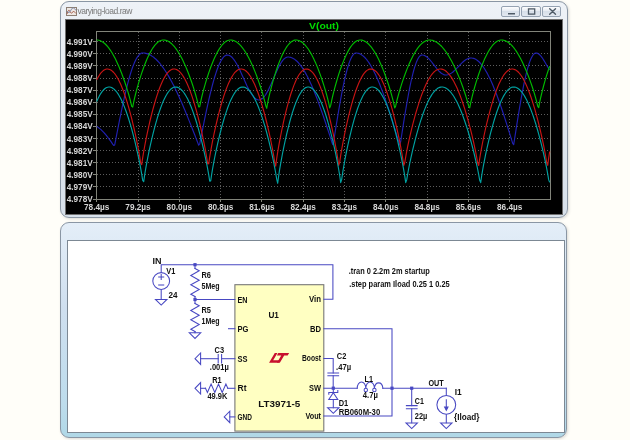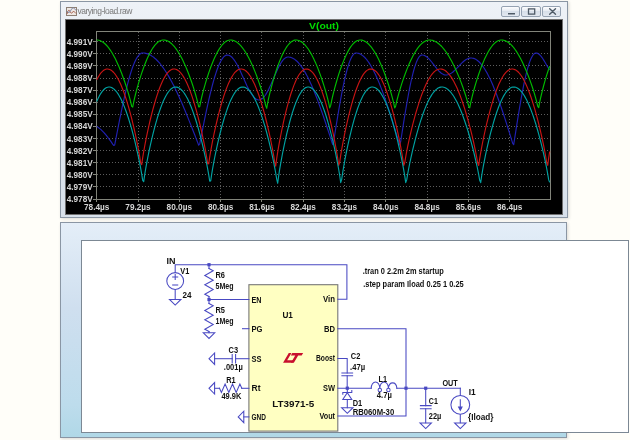--- a/index.html
+++ b/index.html
@@ -1,32 +1,32 @@
 <!DOCTYPE html>
 <html><head><meta charset="utf-8"><style>
 * { margin:0; padding:0; box-sizing:border-box; }
 body { width:630px; height:440px; background:#fffef9; position:relative; overflow:hidden;
        font-family:"Liberation Sans", sans-serif; }
-.win { position:absolute; border:1px solid #8a96a4; border-radius:0; }
+.win { position:absolute; border:1px solid #8a96a4; border-radius:9px; }
 .cap { position:absolute; left:0; right:0; top:0; height:17px; }
 .cap .ttl { position:absolute; top:4px; font-size:8.5px; letter-spacing:-0.5px; }
 .cap .ico { position:absolute; }
 .btns { position:absolute; display:flex; gap:1px; }
 .cb { width:19.5px; height:11px; border:1px solid #95a2b2; border-radius:2px; overflow:hidden; }
 .cb svg { display:block; }
 .ico svg { display:block; }
 #win1 { left:60px; top:1px; width:508px; height:217px;
         background:linear-gradient(#eef2f7,#dfe6ee 60%,#d7e0ea); box-shadow:1px 1px 3px rgba(0,0,0,0.15); }
 #win1 .client { position:absolute; left:4px; top:17px; width:498px; height:196px;
         background:#000; border:1px solid #707070; }
 #win1 .client svg { left:-1px; top:0; }
 #win1 .btns { right:6px; top:3.5px; }
 #win2 { left:60px; top:222px; width:507px; height:216px;
         background:linear-gradient(#e4eef8,#cfdfef 40%,#bddcec 85%,#b0d8e7); box-shadow:1px 1px 3px rgba(0,0,0,0.15); }
-#win2 .client { position:absolute; left:20px; top:17px; width:548px; height:193px;
+#win2 .client { position:absolute; left:6px; top:17px; width:498px; height:193px;
         background:#fff; border:1px solid #7c8894; }
 #win2 .client svg { left:0; top:-1px; }
 #win2 .btns { right:4px; top:2px; }
 .client svg { position:absolute; left:-1px; top:-1px; }
 </style></head>
 <body>
 <div class="win" id="win1">
  <div class="cap">
   <span class="ico" style="left:5px;top:4.5px">
         <svg width="11" height="9" viewBox="0 0 11 9">

